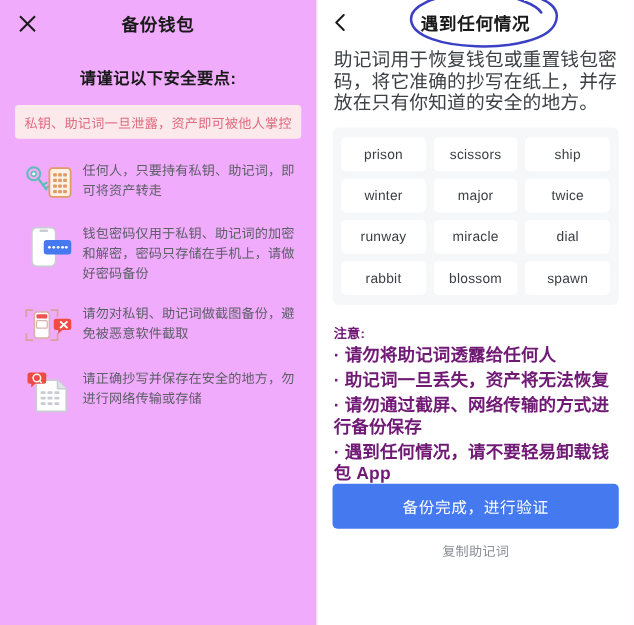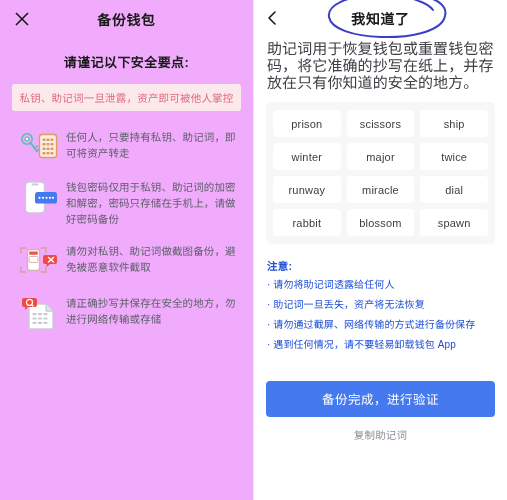--- a/index.html
+++ b/index.html
@@ -191,32 +191,33 @@
     display: flex;
     align-items: center;
     justify-content: center;
     font-size: 11px;
     color: #3a3d42;
     cursor: pointer;
     letter-spacing: 0.2px;
   }
   .notes {
     margin: 14px 13px 0 13px;
-    color: #1d4ed8;
+    color: #701a75;
   }
   .notes-title {
     font-size: 10.5px;
     font-weight: bold;
     letter-spacing: 0.2px;
   }
   .note-item {
-    font-size: 10px;
+    font-size: 14px;
     line-height: 17px;
     margin-top: 3px;
     letter-spacing: 0.1px;
+    font-weight: bold;
   }
   .bottom-right {
     margin-top: auto;
     padding: 0 12px 58px 12px;
     flex: none;
   }
   .link-secondary {
     display: block;
     margin-top: 10px;
     text-align: center;
@@ -359,21 +360,21 @@
     <div class="nav-back">
       <svg width="16" height="18" viewBox="0 0 16 18" aria-hidden="true">
         <polyline points="11,3 5,9 11,15" fill="none" stroke="#1a1a1a" stroke-width="1.6" stroke-linecap="round" stroke-linejoin="round"></polyline>
       </svg>
     </div>
 
     <div class="nav-title-wrap">
       <svg class="ink-circle" viewBox="0 0 130 48" aria-hidden="true">
         <path d="M92 3 C118 6 126 16 121 27 C115 40 86 46 58 45 C30 44 8 37 6 25 C4 13 24 4 52 3 C68 2 84 4 96 9 C104 12 108 15 110 18" fill="none" stroke="#3b3fc4" stroke-width="2" stroke-linecap="round"></path>
       </svg>
-      <div class="nav-title-right">我知道了</div>
+      <div class="nav-title-right">遇到任何情况</div>
     </div>
 
     <div class="desc">助记词用于恢复钱包或重置钱包密码，将它准确的抄写在纸上，并存放在只有你知道的安全的地方。</div>
 
     <div class="words-panel">
       <div class="words-grid">
         <div class="word-chip">prison</div>
         <div class="word-chip">scissors</div>
         <div class="word-chip">ship</div>
         <div class="word-chip">winter</div>

